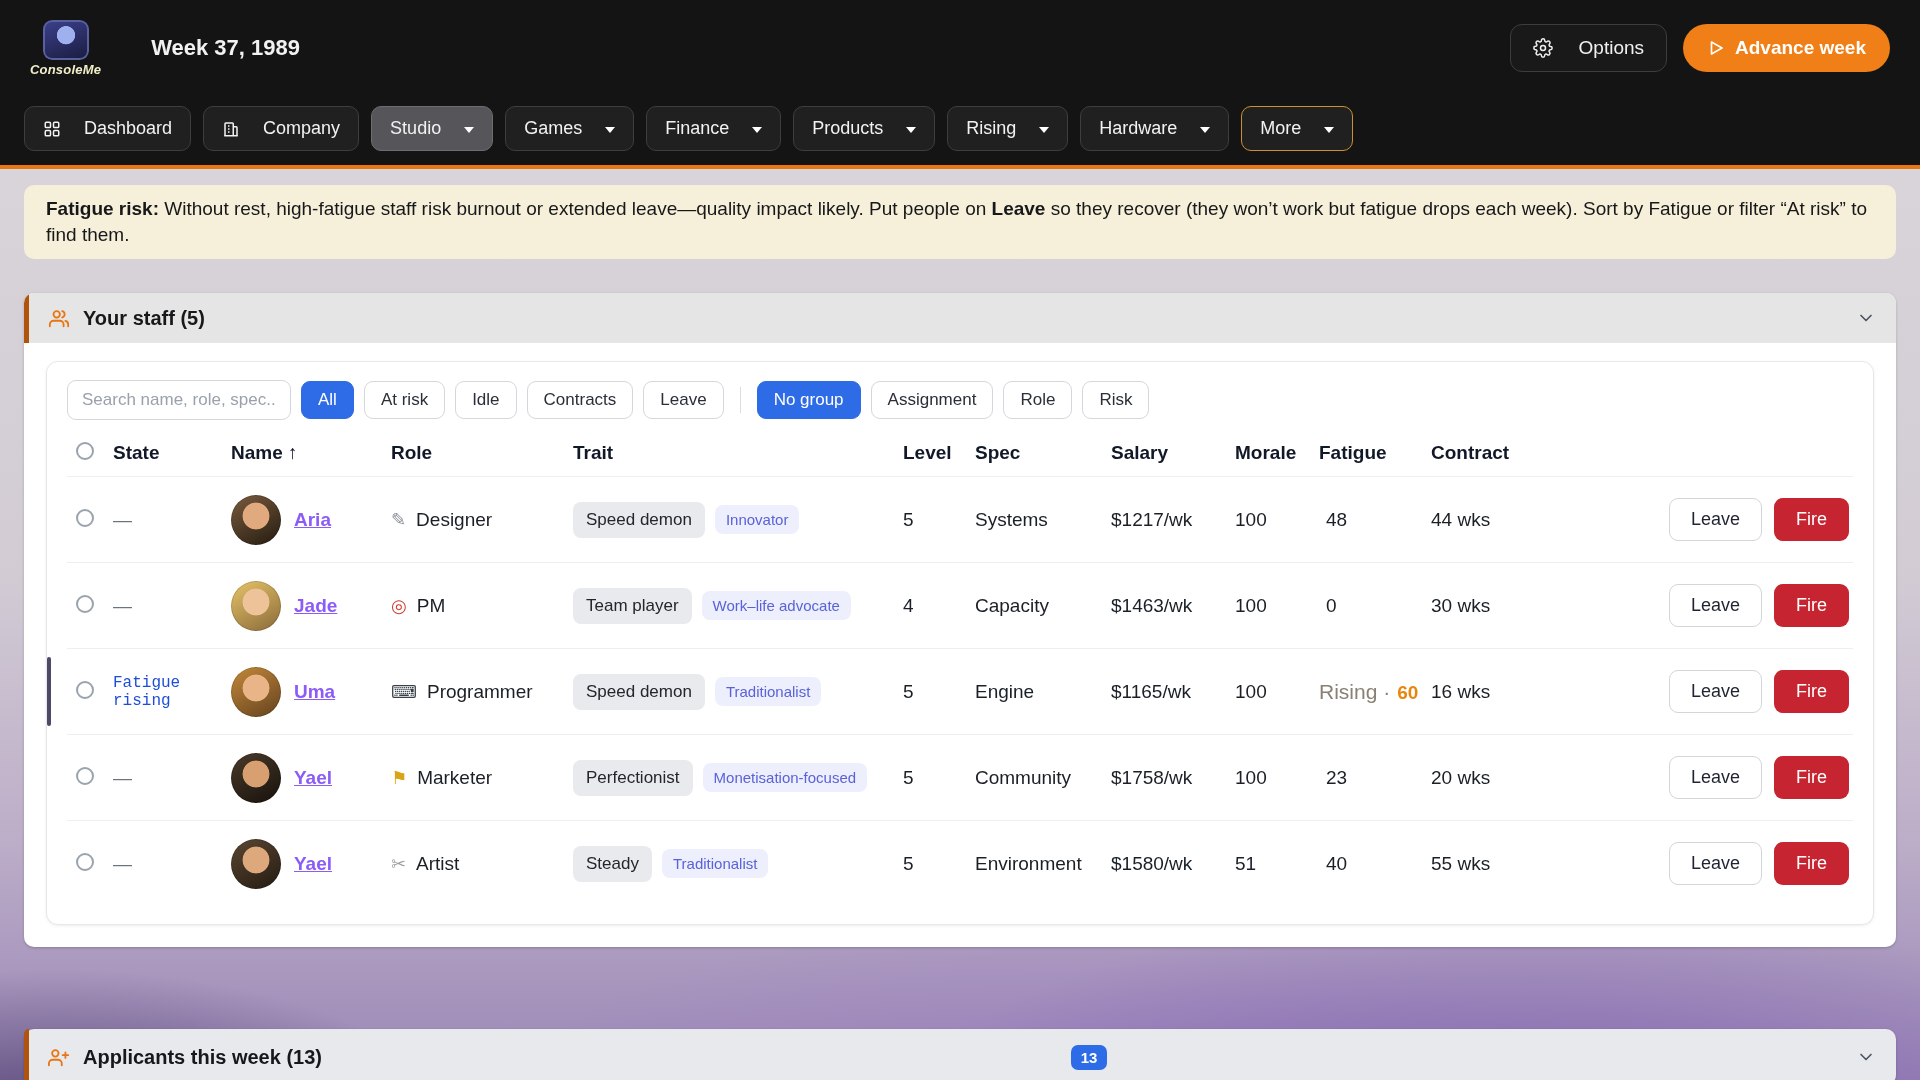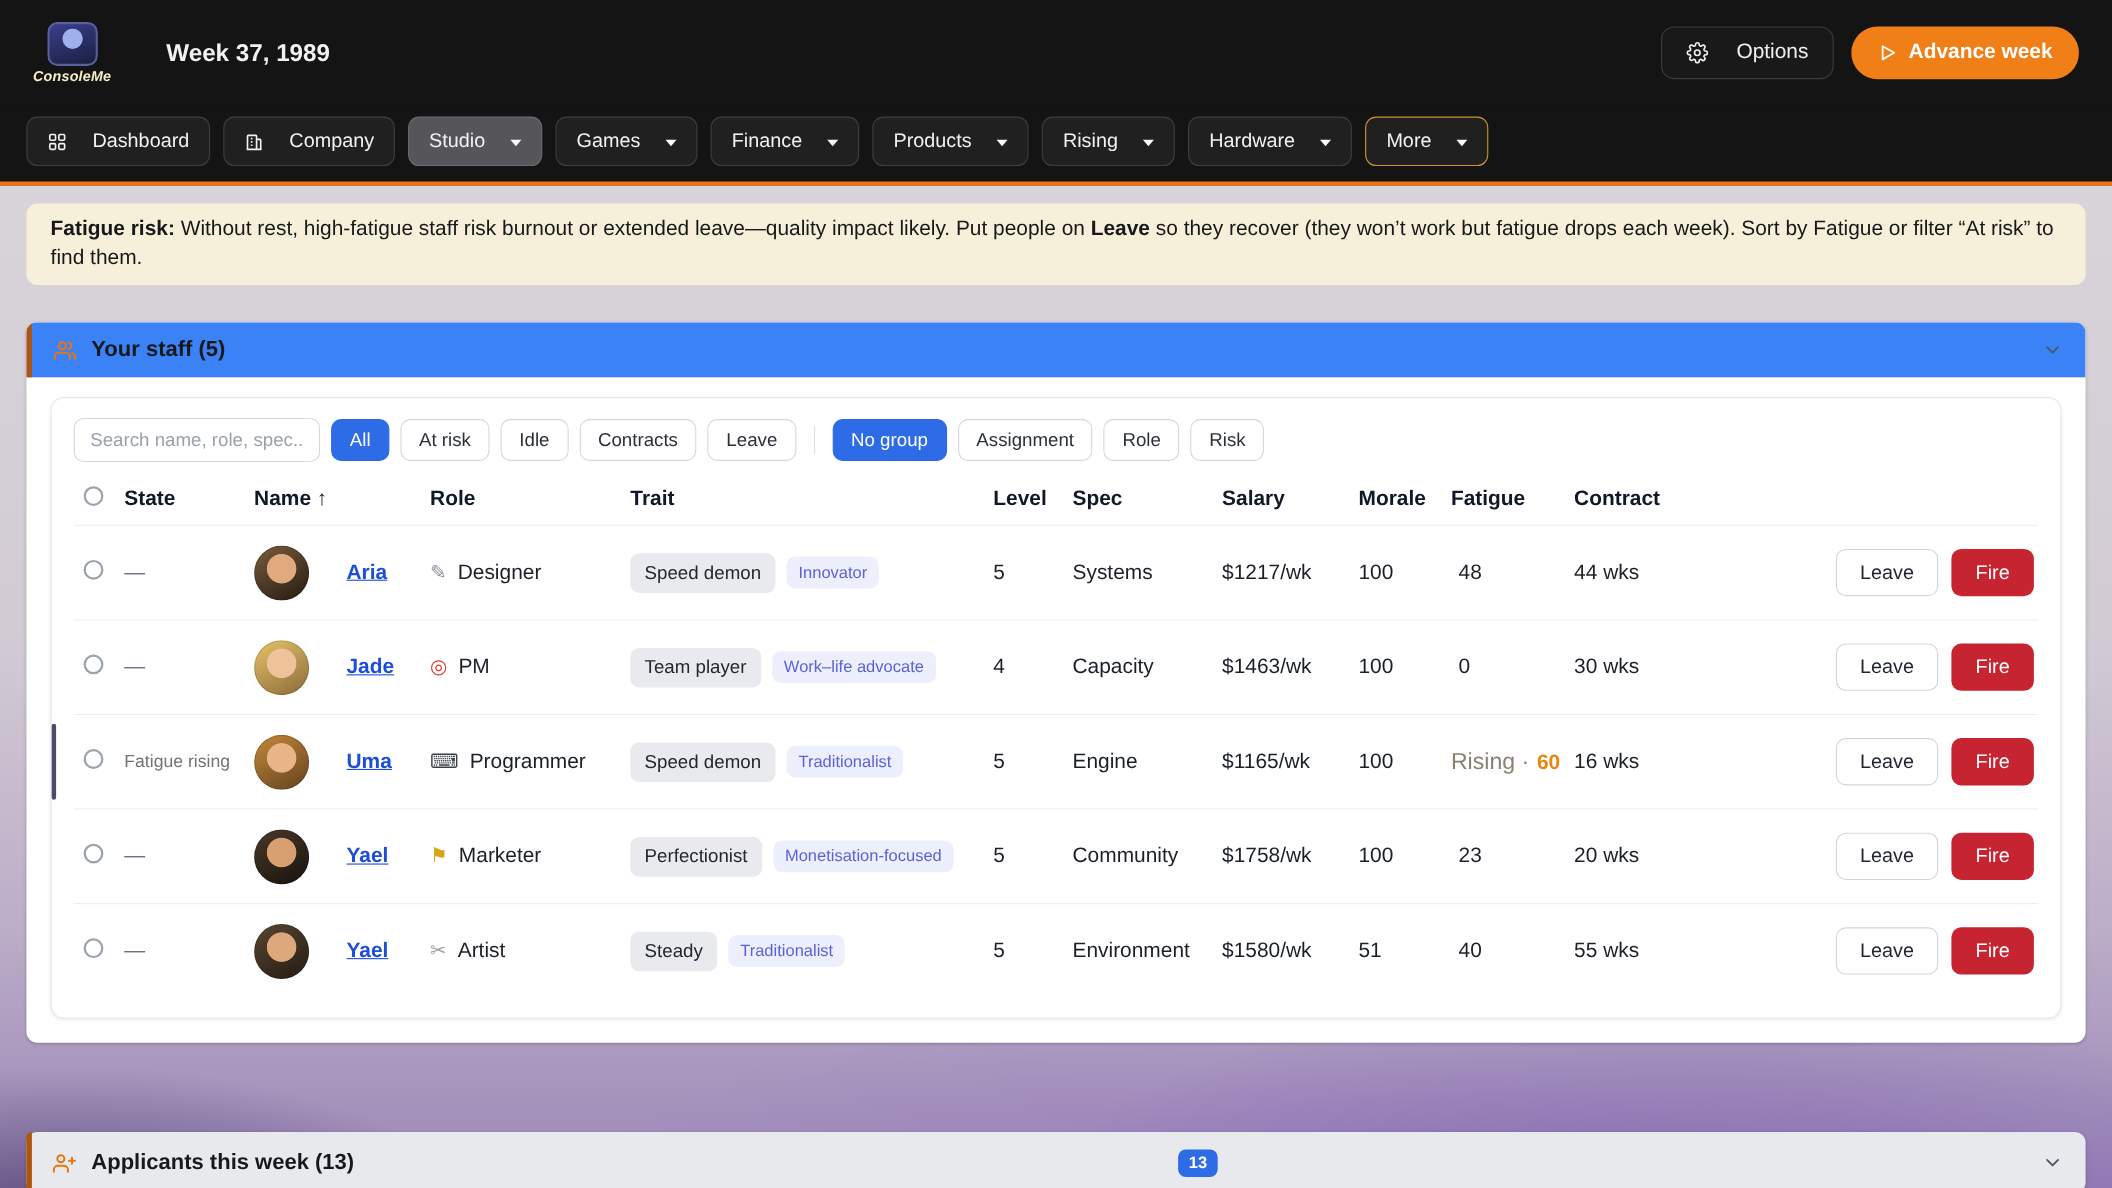--- a/index.html
+++ b/index.html
@@ -34,21 +34,21 @@
     background:
       radial-gradient(1100px 420px at 80% 108%, rgba(124,93,176,.85), rgba(124,93,176,0) 60%),
       radial-gradient(820px 400px at 3% 112%, rgba(56,42,90,.95), rgba(56,42,90,0) 55%),
       radial-gradient(900px 300px at 55% 102%, rgba(152,120,192,.5), rgba(152,120,192,0) 60%),
       linear-gradient(180deg, #d8d4d9 0%, #d2cbd4 45%, #bcadc8 74%, #9a86b6 100%); }
 
   .banner { background:#f6efd9; border-radius:10px; padding:11px 22px; color:#17181a; font-size:19px; line-height:1.38; }
   .banner b { font-weight:700; }
 
   .section { margin-top:34px; background:#fff; border-radius:10px; overflow:hidden; box-shadow:0 1px 3px rgba(0,0,0,.2); }
-  .section-head { position:relative; background:#3b82f6; display:flex; align-items:center; gap:13px; padding:0 20px 0 24px; height:50px; cursor:pointer; }
+  .section-head { position:relative; background:#e5e5e5; display:flex; align-items:center; gap:13px; padding:0 20px 0 24px; height:50px; cursor:pointer; }
   .section-head::before { content:""; position:absolute; left:0; top:0; bottom:0; width:5px; background:#b0540d; }
   .section-title { font-size:20px; font-weight:700; color:#17181a; }
   .head-icon { color:#e87613; }
   .head-chevron { margin-left:auto; color:#4b5563; }
 
   .section-body { padding:18px 22px 22px; }
   .inner-card { border:1px solid #e6e8ec; border-radius:12px; box-shadow:0 1px 3px rgba(16,24,40,.08); padding:18px 20px; background:#fff; }
 
   .toolbar { display:flex; align-items:center; gap:10px; }
   .search { width:224px; height:40px; border:1px solid #d4d7dc; border-radius:9px; padding:0 14px; font-size:17px; color:#333; outline:none; }
@@ -57,33 +57,33 @@
   .chip.active { background:#2e6be6; border-color:#2e6be6; color:#fff; }
   .divider { width:1px; height:26px; background:#dadde2; margin:0 6px; }
 
   .table { margin-top:14px; }
   .grid-row { display:grid; grid-template-columns:46px 118px 160px 182px 330px 72px 136px 124px 84px 112px 128px 1fr; align-items:center; }
   .thead { padding:8px 0 12px; }
   .thead .col { font-size:19px; font-weight:700; color:#111827; cursor:pointer; }
   .trow { border-top:1px solid #eceef1; height:86px; position:relative; }
   .cell { font-size:19px; color:#1b2027; }
   .state { color:#6b7280; }
-  .trow.flag .state { font-size:16px; color:#737373; }
+  .trow.flag .state { font-size:16px; color:#1d4ed8;font-family:Liberation Mono, monospace; }
   .trow.flag::before { content:""; position:absolute; left:-20px; top:8px; bottom:8px; width:4px; background:#4c4a66; border-radius:2px; }
 
   .cb { width:18px; height:18px; border:2px solid #9aa3ad; border-radius:50%; display:inline-block; margin-left:9px; background:#fff; cursor:pointer; }
 
   .name-cell { display:flex; align-items:center; gap:13px; }
   .avatar { width:50px; height:50px; border-radius:50%; flex:none; box-shadow:inset 0 0 0 1px rgba(0,0,0,.15); }
   .av1 { background: radial-gradient(circle at 50% 42%, #e0aa7e 0 34%, rgba(0,0,0,0) 36%), linear-gradient(150deg,#7a5c3e,#241b10); }
   .av2 { background: radial-gradient(circle at 50% 42%, #eec39a 0 34%, rgba(0,0,0,0) 36%), linear-gradient(150deg,#e6c469,#8a6a3a); }
   .av3 { background: radial-gradient(circle at 50% 42%, #e8b488 0 34%, rgba(0,0,0,0) 36%), linear-gradient(150deg,#c5893a,#63421f); }
   .av4 { background: radial-gradient(circle at 50% 42%, #d8a071 0 34%, rgba(0,0,0,0) 36%), linear-gradient(150deg,#4a3a2a,#17120c); }
   .av5 { background: radial-gradient(circle at 50% 42%, #dda87c 0 34%, rgba(0,0,0,0) 36%), linear-gradient(150deg,#5a4632,#241b12); }
-  .namelink { color:#1d4ed8; font-weight:700; font-size:19px; text-decoration:underline; cursor:pointer;margin-left:21px; }
+  .namelink { color:#8b5cf6; font-weight:700; font-size:19px; text-decoration:underline; cursor:pointer; }
 
   .role-cell { display:flex; align-items:center; gap:10px; }
   .role-icon { font-family:"DejaVu Sans", sans-serif; font-size:18px; }
   .ri-designer { color:#8a8f98; }
   .ri-pm { color:#d43a2f; }
   .ri-programmer { color:#394049; }
   .ri-marketer { color:#d9a514; }
   .ri-artist { color:#9aa0a8; }
 
   .trait-cell { display:flex; align-items:center; gap:10px; }

